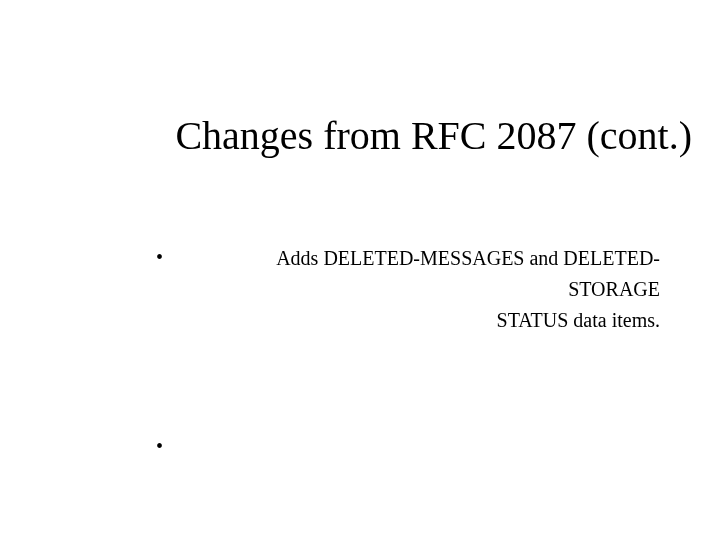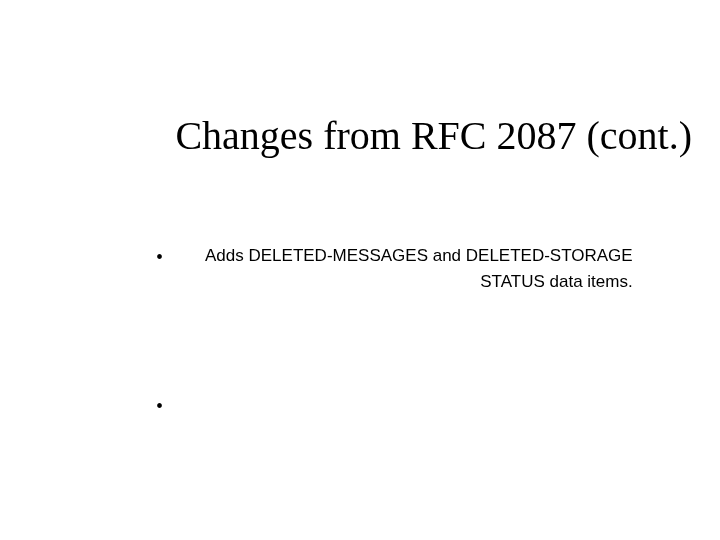--- a/index.html
+++ b/index.html
@@ -52,22 +52,22 @@
     }
 
     .bullet-dot {
       font-size: 20px;
       line-height: 1.4;
       flex-shrink: 0;
       font-family: Georgia, 'Times New Roman', serif;
     }
 
     .bullet-text {
-      font-family: Liberation Sans, sans-serif;
-      font-size: 17px;
+      font-family: Liberation Serif, serif;
+      font-size: 20px;
       line-height: 1.55;
       white-space: pre-wrap;
     }
   </style>
 </head>
 <body>
 
 <div class="slide">
   <h1 class="title">Changes from RFC 2087 (cont.)</h1>
 

